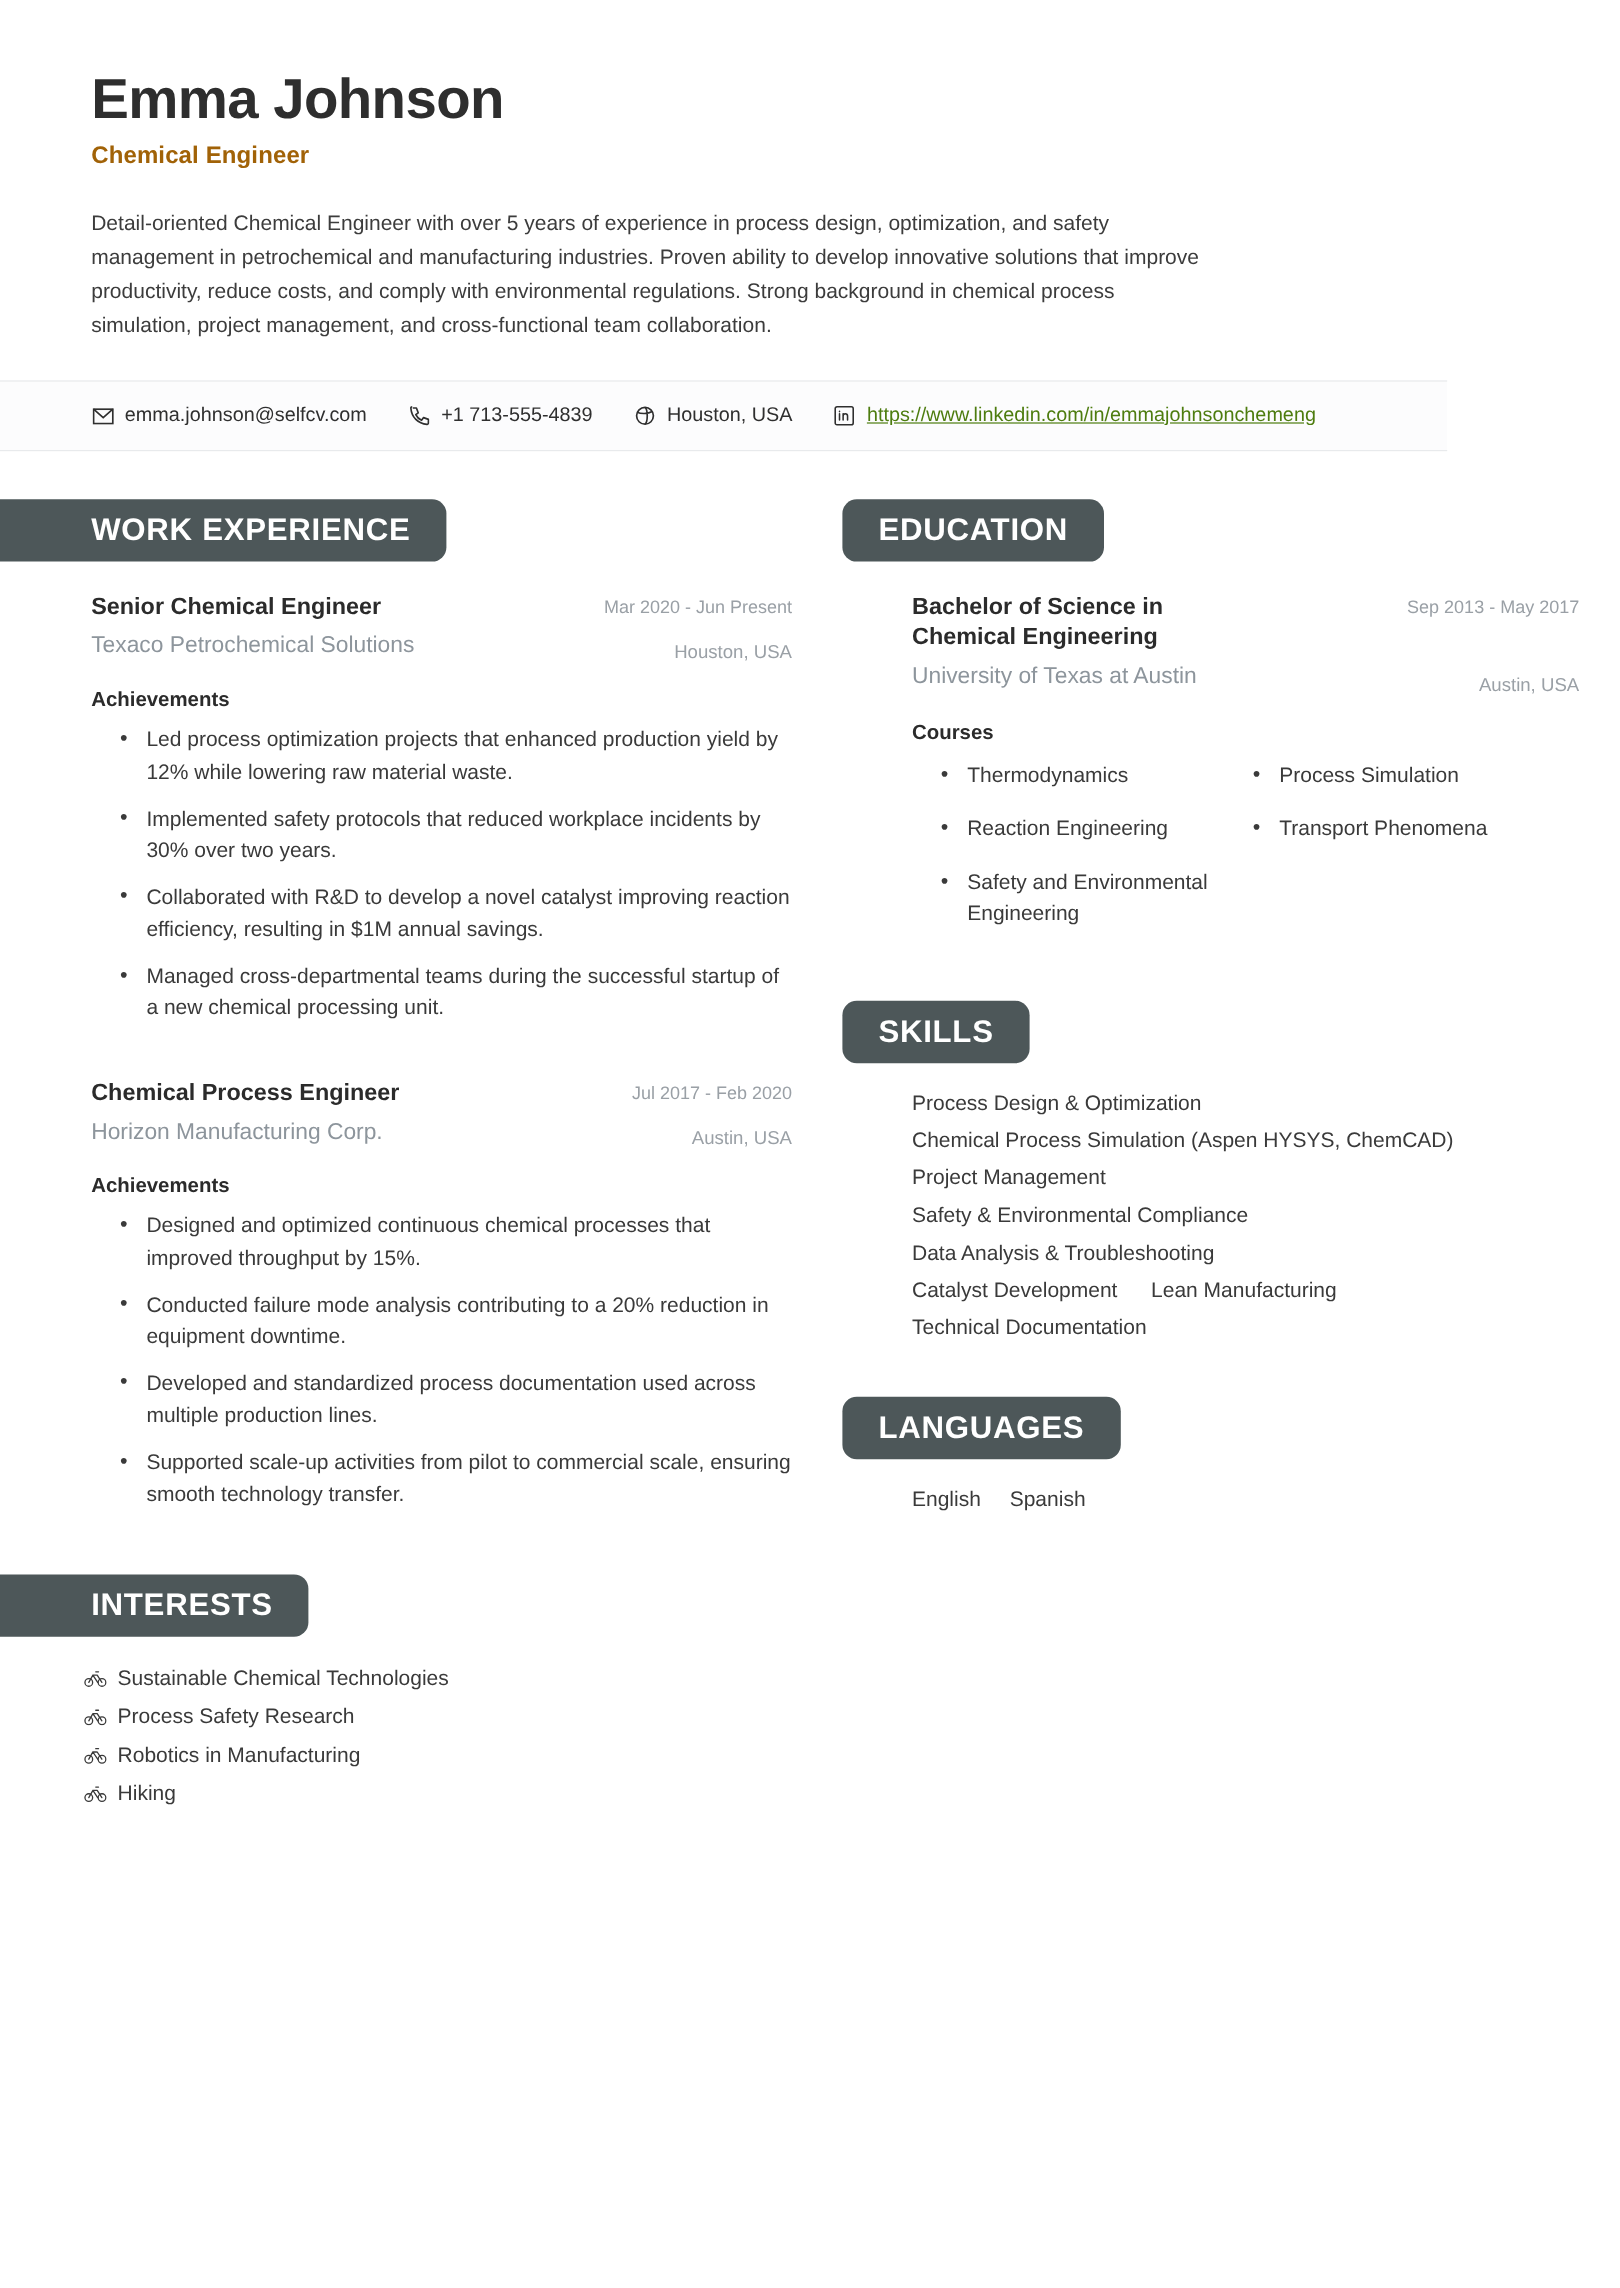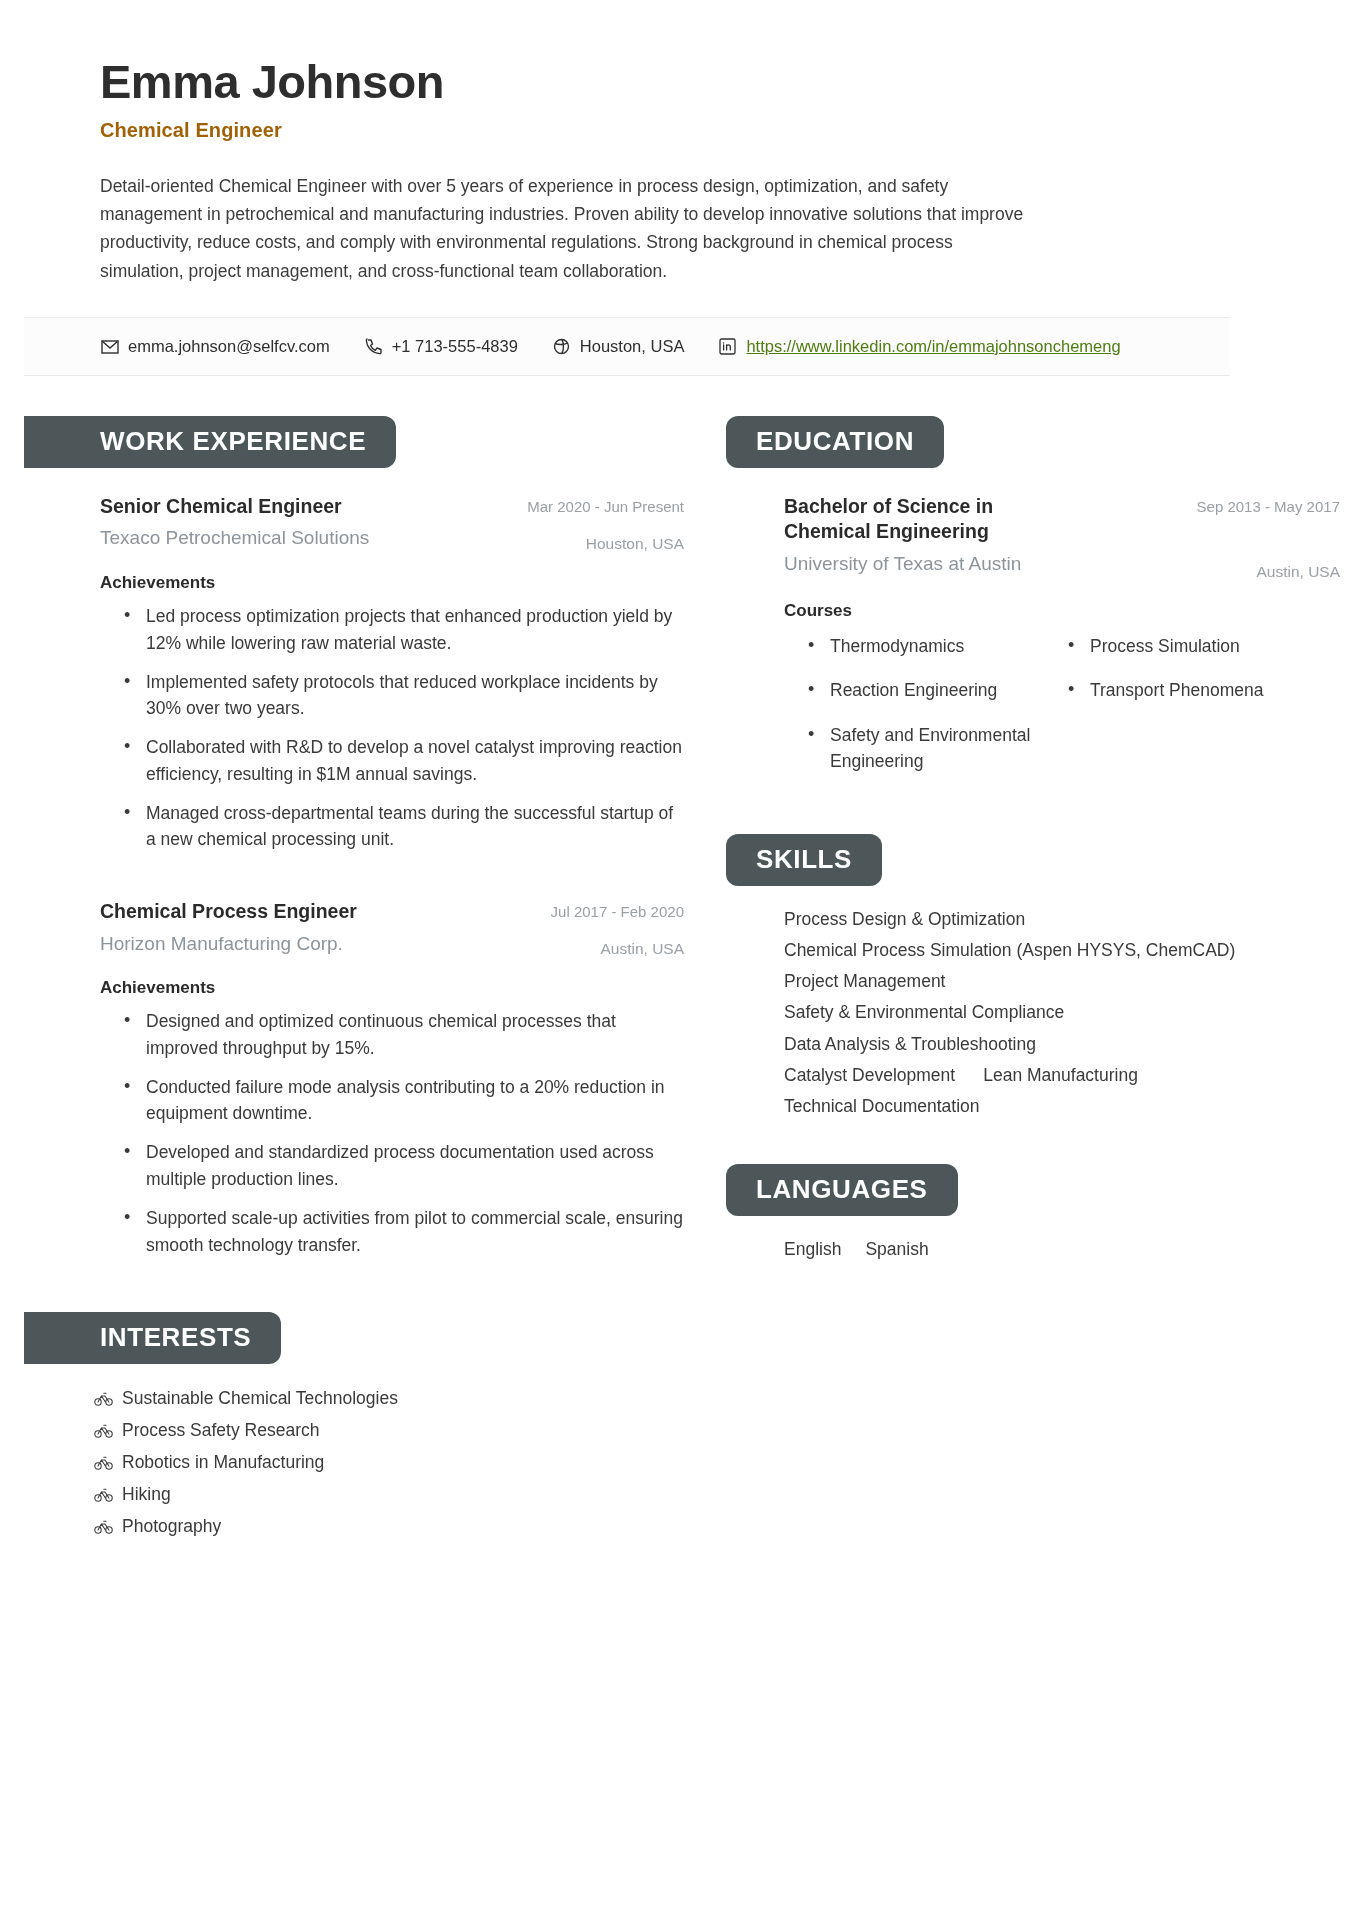--- a/index.html
+++ b/index.html
@@ -8,21 +8,20 @@
     background: #ffffff;
     font-family: "Liberation Sans", sans-serif;
     color: #2b2b2b;
   }
   .page {
     position: relative;
     width: 1206px;
     min-height: 1907px;
     background: #ffffff;
     padding-bottom: 40px;
-    margin-left: 24px;
   }
 
   
   .header { padding: 56px 76px 0 76px; }
   .name {
     font-size: 47px;
     font-weight: 700;
     letter-spacing: -0.5px;
     color: #2e2e2e;
     line-height: 1.1;
@@ -379,30 +378,20 @@
         <div class="interest">
           <span class="bike">
             <svg width="19" height="15" viewBox="0 0 19 15" fill="none" stroke="currentColor" stroke-width="1.1">
               <circle cx="4" cy="11" r="3.2"></circle>
                 <circle cx="15" cy="11" r="3.2"></circle>
               <path d="M4 11l3.4-6h3.1M11 5l3.9 6M7.4 5l4 6M9.8 2.2h2.3" stroke-linecap="round"></path>
             </svg>
           </span>
           <span>Hiking</span>
         </div>
-        <div class="interest" style="flex:0 0 100%;">
-          <span class="bike">
-            <svg width="19" height="15" viewBox="0 0 19 15" fill="none" stroke="currentColor" stroke-width="1.1">
-              <circle cx="4" cy="11" r="3.2"></circle>
-                <circle cx="15" cy="11" r="3.2"></circle>
-              <path d="M4 11l3.4-6h3.1M11 5l3.9 6M7.4 5l4 6M9.8 2.2h2.3" stroke-linecap="round"></path>
-            </svg>
-          </span>
-          <span>Photography</span>
-        </div>
       </div>
 
     </div>
 
     <div class="col-right">
 
       <div class="pill-wrap">
         <span class="pill pill-both">EDUCATION</span>
       </div>
 

